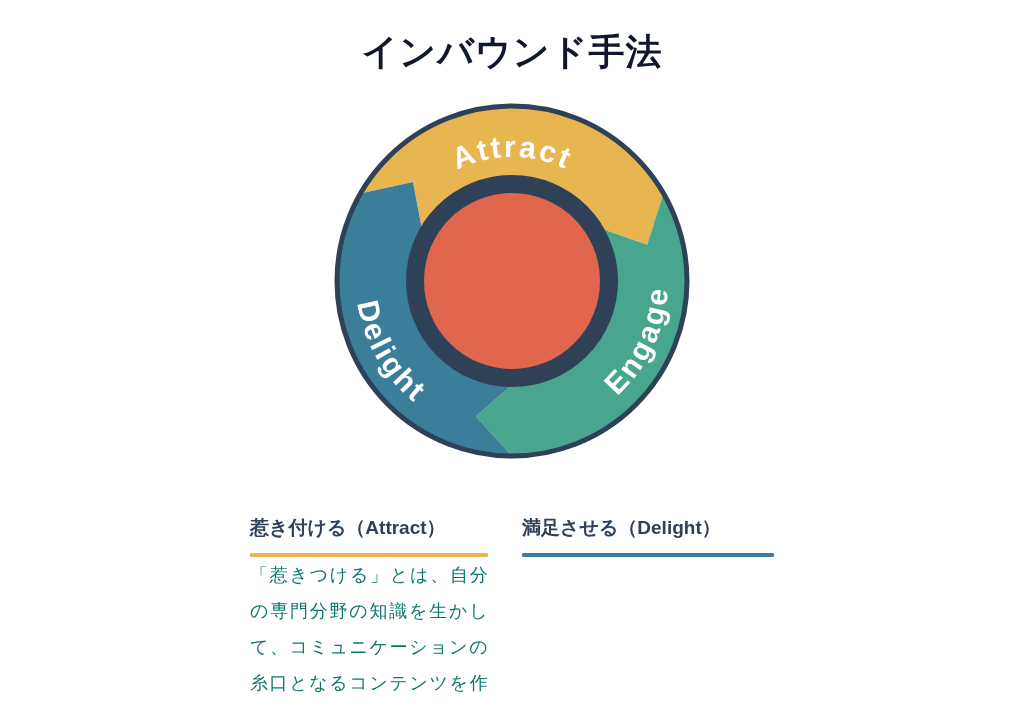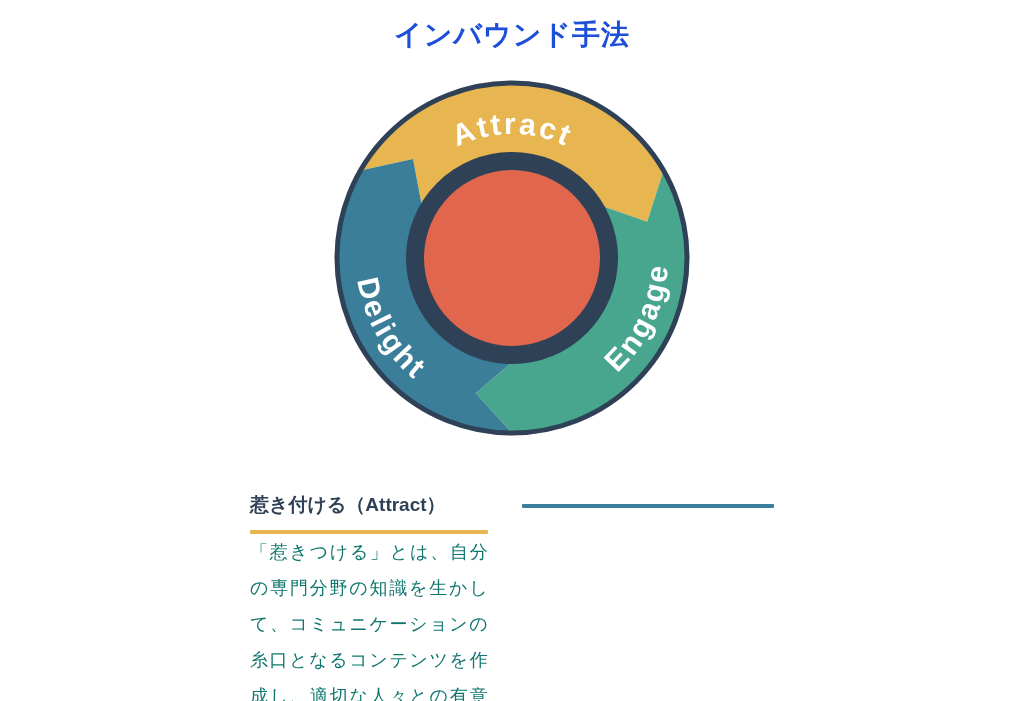--- a/index.html
+++ b/index.html
@@ -10,24 +10,24 @@
   .page {
     position: relative;
     width: 1024px;
     height: 701px;
     margin: 0 auto;
     background: #ffffff;
     overflow: hidden;
   }
   .page-title {
     text-align: center;
-    font-size: 28px;
+    font-size: 36px;
     font-weight: bold;
-    color: #1d4ed8;
-    padding-top: 16px;
+    color: #0f172a;
+    padding-top: 28px;
     letter-spacing: 1px;
   }
   .flywheel-wrap {
     width: 380px;
     margin: 14px auto 0 auto;
   }
   .flywheel-wrap svg { display: block; }
   .seg-label {
     font-family: "Liberation Sans", "DejaVu Sans", sans-serif;
     font-weight: bold;
@@ -109,17 +109,18 @@
   <div class="columns">
 
     <div class="col col-1">
       <div class="col-heading">惹き付ける（Attract）</div>
       <div class="accent-bar" style="background-color: rgb(232, 182, 80);"></div>
       <div class="col-body">「惹きつける」とは、自分の専門分野の知識を生かして、コミュニケーションの糸口となるコンテンツを作成し、適切な人々との有意義な関係構築を始める段階。</div>
     </div>
 
 
     <div class="col col-3">
+      <div class="col-heading">満足させる（Delight）</div>
       <div class="accent-bar" style="background-color: rgb(59, 126, 153);"></div>
     </div>
 
   </div>
 </div>
 
 </body></html>

